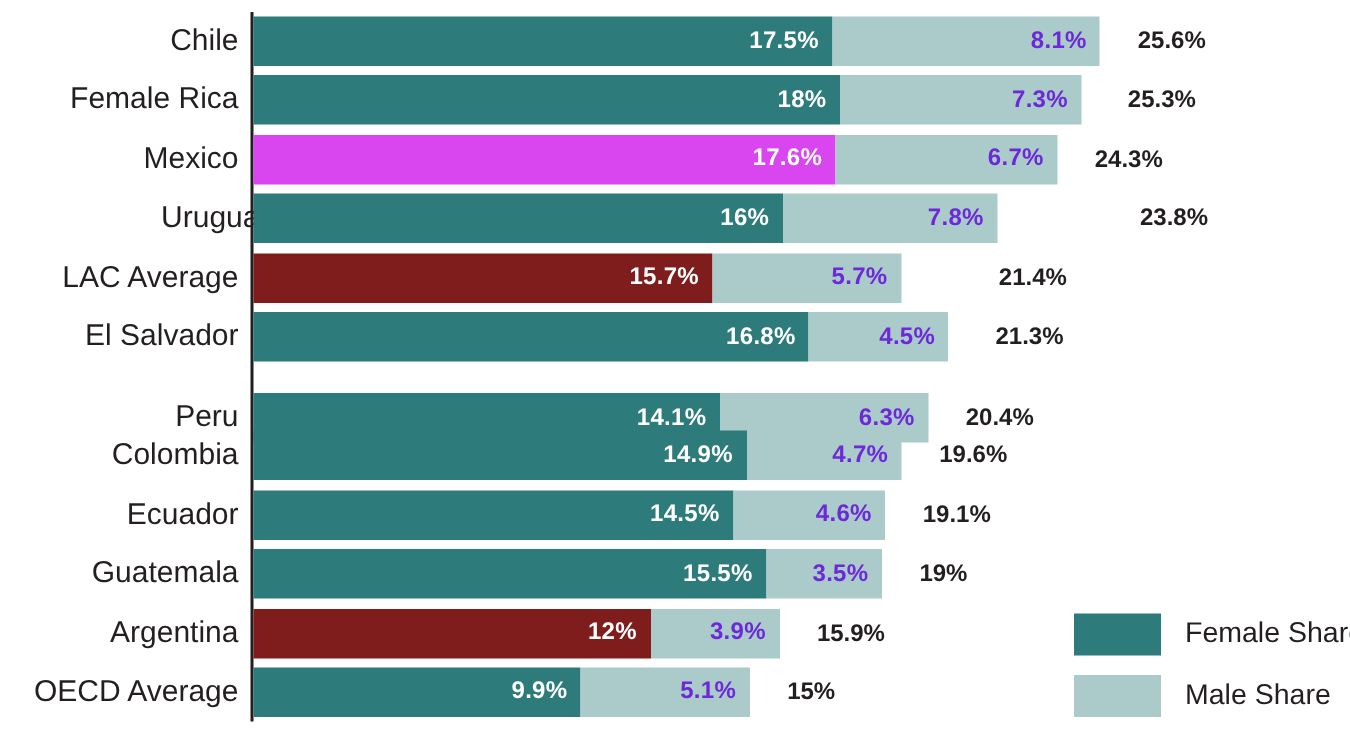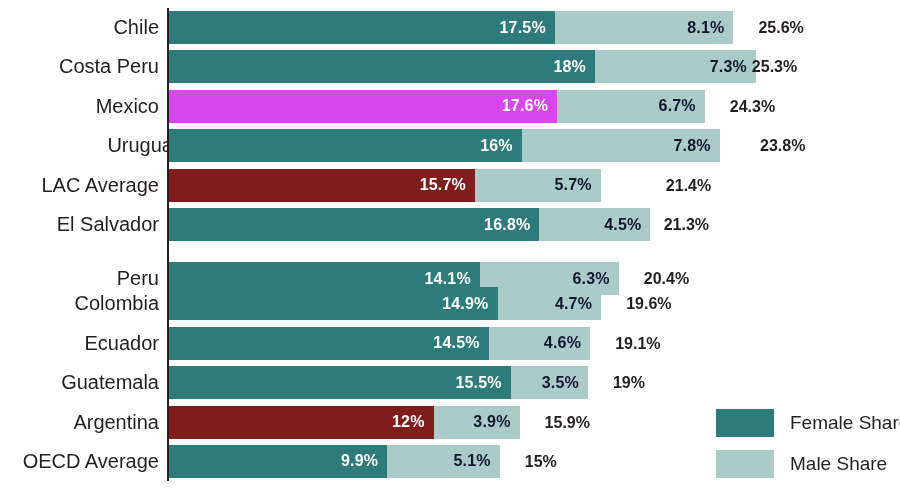--- a/index.html
+++ b/index.html
@@ -29,21 +29,21 @@
   }
   .bar{position:absolute;left:169px;top:0;height:33px;display:flex;}
   .seg{height:33px;position:relative;display:flex;align-items:center;}
   .seg-female{background:#2d7b7a;justify-content:flex-end;}
   .seg-male{background:#abcbcb;justify-content:flex-end;}
   .seg-val{
     font-size:16px;font-weight:bold;white-space:nowrap;
     padding-right:9px;letter-spacing:.2px;
   }
   .seg-female .seg-val{color:#ffffff;}
-  .seg-male .seg-val{color:#0f172a;}
+  .seg-male .seg-val{color:#6d28d9;}
   .total-val{
     position:absolute;top:0;height:33px;line-height:33px;
     font-size:16px;font-weight:bold;color:#231f20;white-space:nowrap;
   }
 
   
   .legend{position:absolute;left:716px;top:409px;}
   .legend-item{position:absolute;left:0;display:flex;align-items:center;}
   .legend-item.i0{top:0;}
   .legend-item.i1{top:41px;}
@@ -65,23 +65,23 @@
           <div class="seg seg-female" style="width: 385.875px; background: rgb(45, 123, 122);">
             <span class="seg-val">17.5%</span>
           </div>
           <div class="seg seg-male" style="width: 178.605px; background: rgb(171, 203, 203);">
             <span class="seg-val">8.1%</span>
           </div>
         </div>
         <div class="total-val" style="left: 758.48px;">25.6%</div>
       </div>
       <div class="row" style="top: 50.45px;">
-        <div class="cat-label">Costa Peru</div>
-        <div class="bar">
-          <div class="seg seg-female" style="width: 426px; background: rgb(45, 123, 122);">
+        <div class="cat-label">Female Rica</div>
+        <div class="bar">
+          <div class="seg seg-female" style="width: 391px; background: rgb(45, 123, 122);">
             <span class="seg-val">18%</span>
           </div>
           <div class="seg seg-male" style="width: 160.965px; background: rgb(171, 203, 203);">
             <span class="seg-val">7.3%</span>
           </div>
         </div>
         <div class="total-val" style="left: 751.865px;">25.3%</div>
       </div>
       <div class="row" style="top: 89.9px;">
         <div class="cat-label">Mexico</div>
@@ -94,21 +94,21 @@
           </div>
         </div>
         <div class="total-val" style="left: 729.815px;">24.3%</div>
       </div>
       <div class="row" style="top: 129.35px; padding-left: 24px;">
         <div class="cat-label">Uruguay</div>
         <div class="bar">
           <div class="seg seg-female" style="width: 352.8px; background: rgb(45, 123, 122);">
             <span class="seg-val">16%</span>
           </div>
-          <div class="seg seg-male" style="width: 198px; background: rgb(171, 203, 203); text-align: center;">
+          <div class="seg seg-male" style="width: 143px; background: rgb(171, 203, 203); text-align: center;">
             <span class="seg-val">7.8%</span>
           </div>
         </div>
         <div class="total-val" style="left: 760px; text-align: center;">23.8%</div>
       </div>
       <div class="row" style="top: 168.8px;">
         <div class="cat-label">LAC Average</div>
         <div class="bar">
           <div class="seg seg-female" style="width: 306px; background: #7f1d1d;">
             <span class="seg-val">15.7%</span>
@@ -118,21 +118,21 @@
           </div>
         </div>
         <div class="total-val" style="left: 665.87px;">21.4%</div>
       </div>
       <div class="row" style="top: 208.25px;">
         <div class="cat-label">El Salvador</div>
         <div class="bar">
           <div class="seg seg-female" style="width: 370.44px; background: rgb(45, 123, 122);">
             <span class="seg-val">16.8%</span>
           </div>
-          <div class="seg seg-male" style="width: 111px; background: rgb(171, 203, 203);">
+          <div class="seg seg-male" style="width: 93px; background: rgb(171, 203, 203);">
             <span class="seg-val">4.5%</span>
           </div>
         </div>
         <div class="total-val" style="left: 663.665px;">21.3%</div>
       </div>
       <div class="row" style="top: 262px;">
         <div class="cat-label">Peru</div>
         <div class="bar">
           <div class="seg seg-female" style="width: 310.905px; background: rgb(45, 123, 122);">
             <span class="seg-val">14.1%</span>

